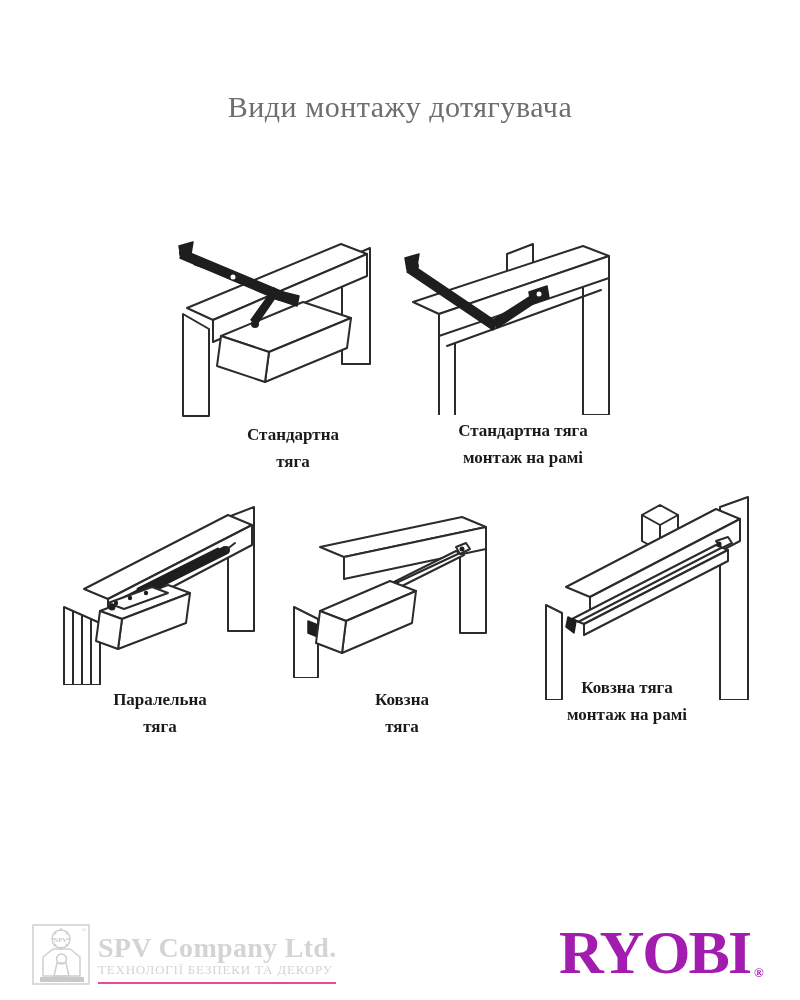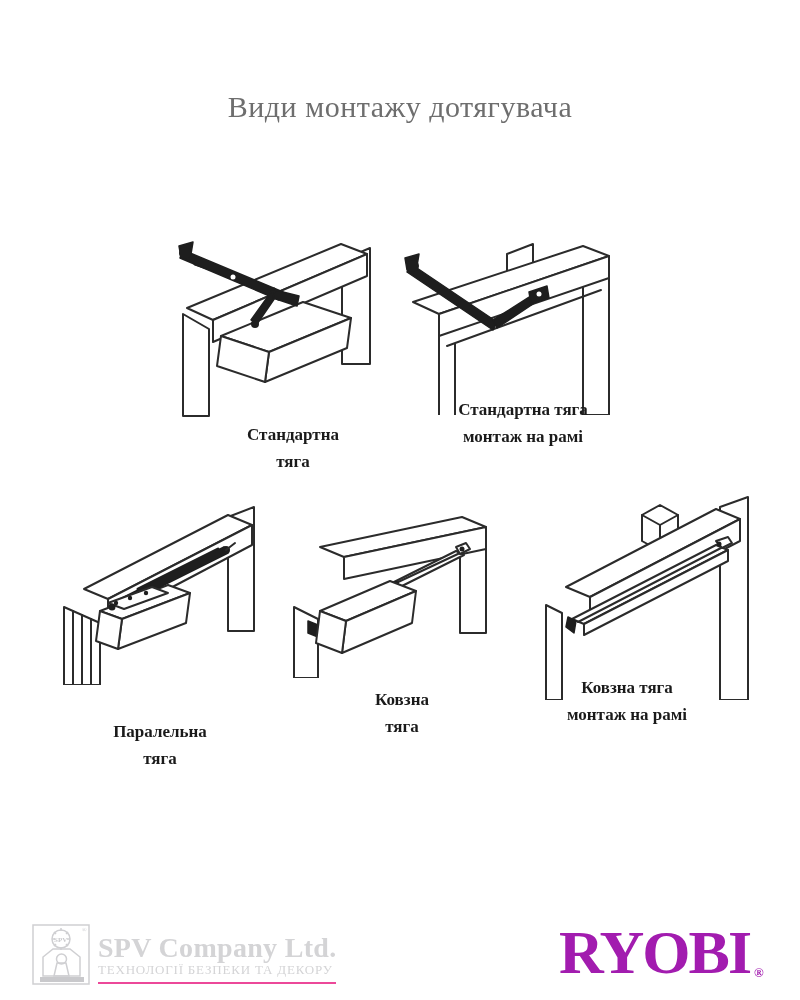--- a/index.html
+++ b/index.html
@@ -88,21 +88,21 @@
     <g>
       <line class="rod" x1="20" y1="40" x2="84" y2="80"></line>
       <polygon class="k" points="8,26 94,84 90,92 4,34"></polygon>
       <polygon class="k" points="90,82 128,58 130,66 94,90"></polygon>
       <polygon class="k" points="126,54 144,48 146,60 128,66"></polygon>
       <polygon class="k" points="2,20 16,16 14,28 4,32"></polygon>
       <circle class="k" cx="10" cy="28" r="6"></circle>
       <circle class="w" cx="136" cy="56" r="2.5"></circle>
     </g>
   </svg>
-  <div class="fig-label" style="left:403px;top:396px;width:240px">
+  <div class="fig-label" style="left:403px;top:417px;width:240px">
     <span>Стандартна тяга</span>
     <span>монтаж на рамі</span>
   </div>
 
   <svg class="fig diag" style="left:52px;top:503px" width="240" height="182" viewBox="0 0 240 182">
     <g>
       <polygon points="176,14 202,4 202,128 176,128"></polygon>
       <polygon points="32,86 176,12 200,22 56,96"></polygon>
       <polygon points="56,96 200,22 200,42 56,118"></polygon>
       <polygon points="12,104 48,120 48,182 12,182"></polygon>
@@ -120,21 +120,21 @@
       <polygon class="k" points="64,98 172,44 176,50 68,104"></polygon>
       <polygon points="56,100 100,84 116,90 72,106"></polygon>
       <circle class="k" cx="64" cy="100" r="2.2"></circle>
       <circle class="k" cx="78" cy="95" r="2.2"></circle>
       <circle class="k" cx="94" cy="90" r="2.2"></circle>
       <circle class="k" cx="174" cy="47" r="4"></circle>
       <line x1="174" y1="47" x2="183" y2="40"></line>
       <circle class="k" cx="60" cy="104" r="3.5"></circle>
     </g>
   </svg>
-  <div class="fig-label" style="left:60px;top:718px;width:200px">
+  <div class="fig-label" style="left:60px;top:686px;width:200px">
     <span>Паралельна</span>
     <span>тяга</span>
   </div>
 
   <svg class="fig diag" style="left:292px;top:505px" width="226" height="173" viewBox="0 0 226 173">
     <g>
       <polygon points="168,34 194,24 194,128 168,128"></polygon>
       <polygon points="28,42 170,12 194,22 52,52"></polygon>
       <polygon points="52,52 194,22 194,44 52,74"></polygon>
       <polygon points="2,102 26,114 26,173 2,173"></polygon>

